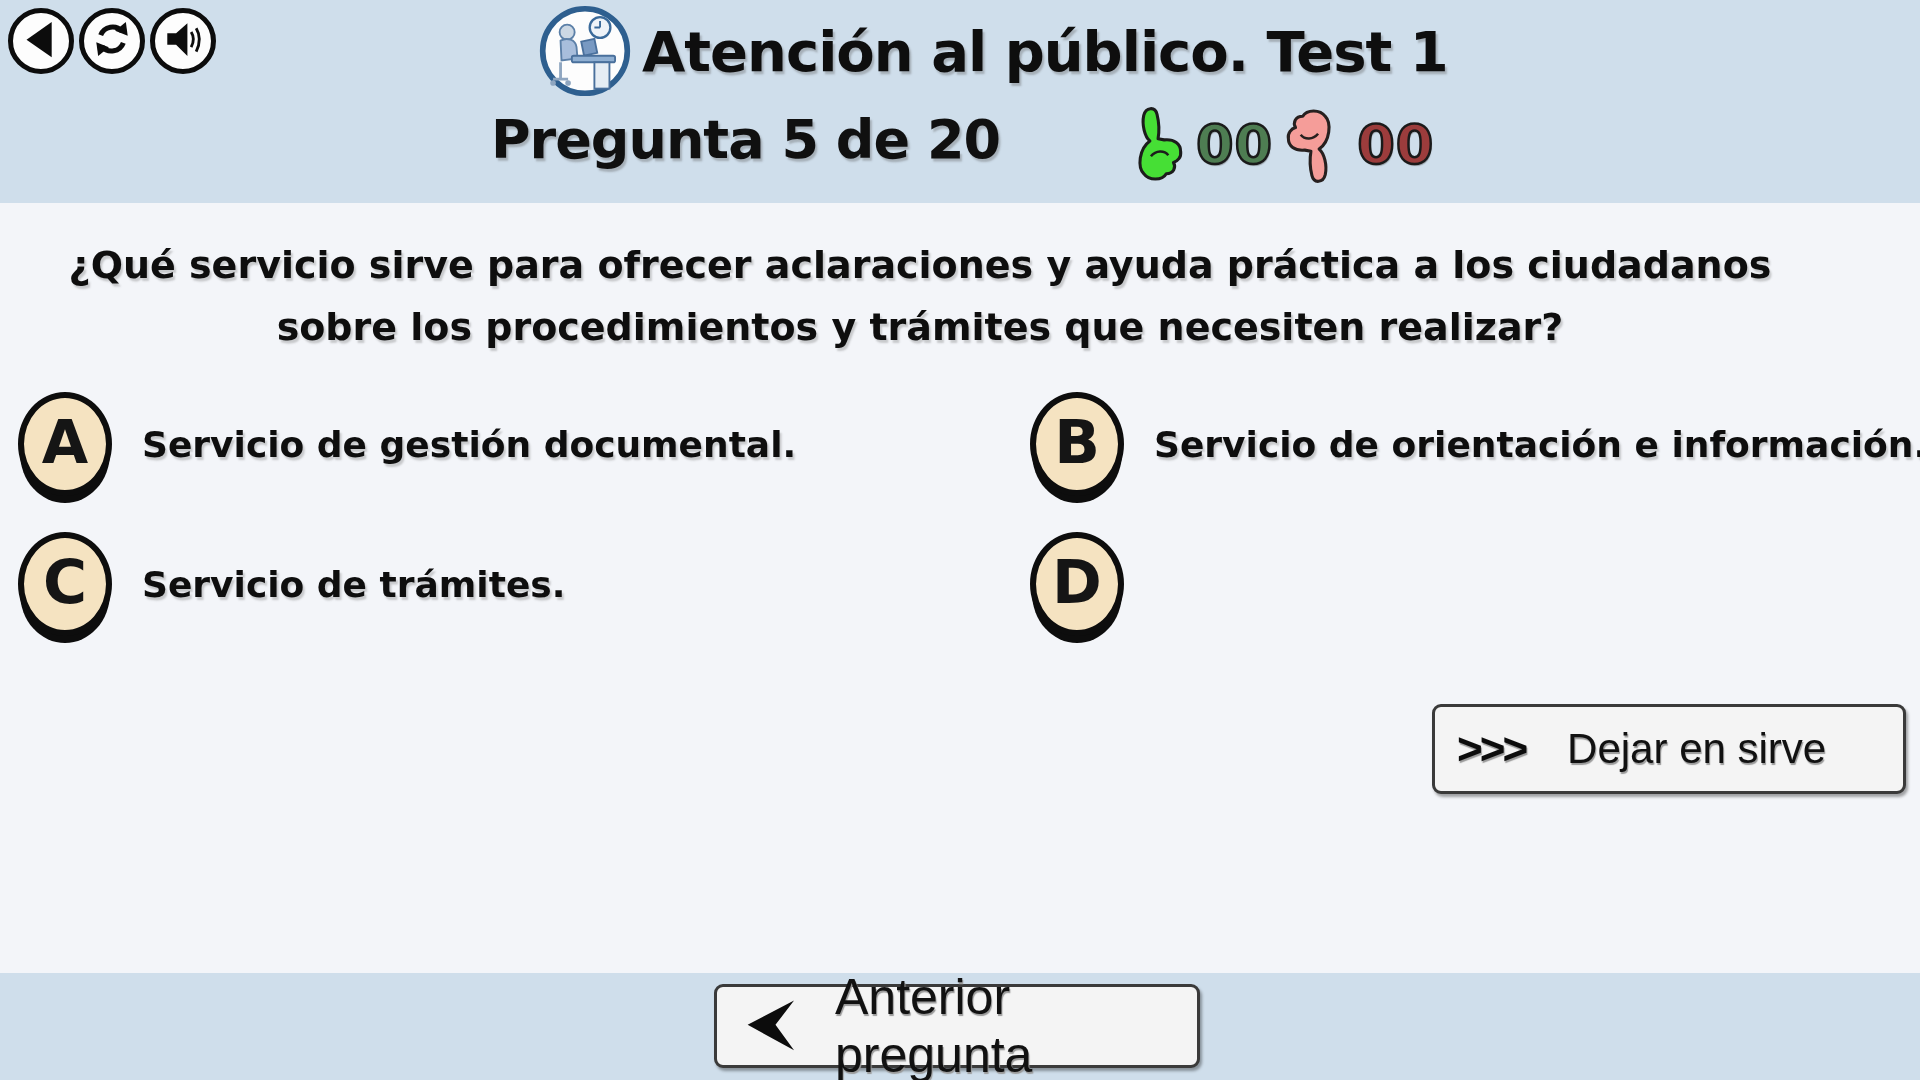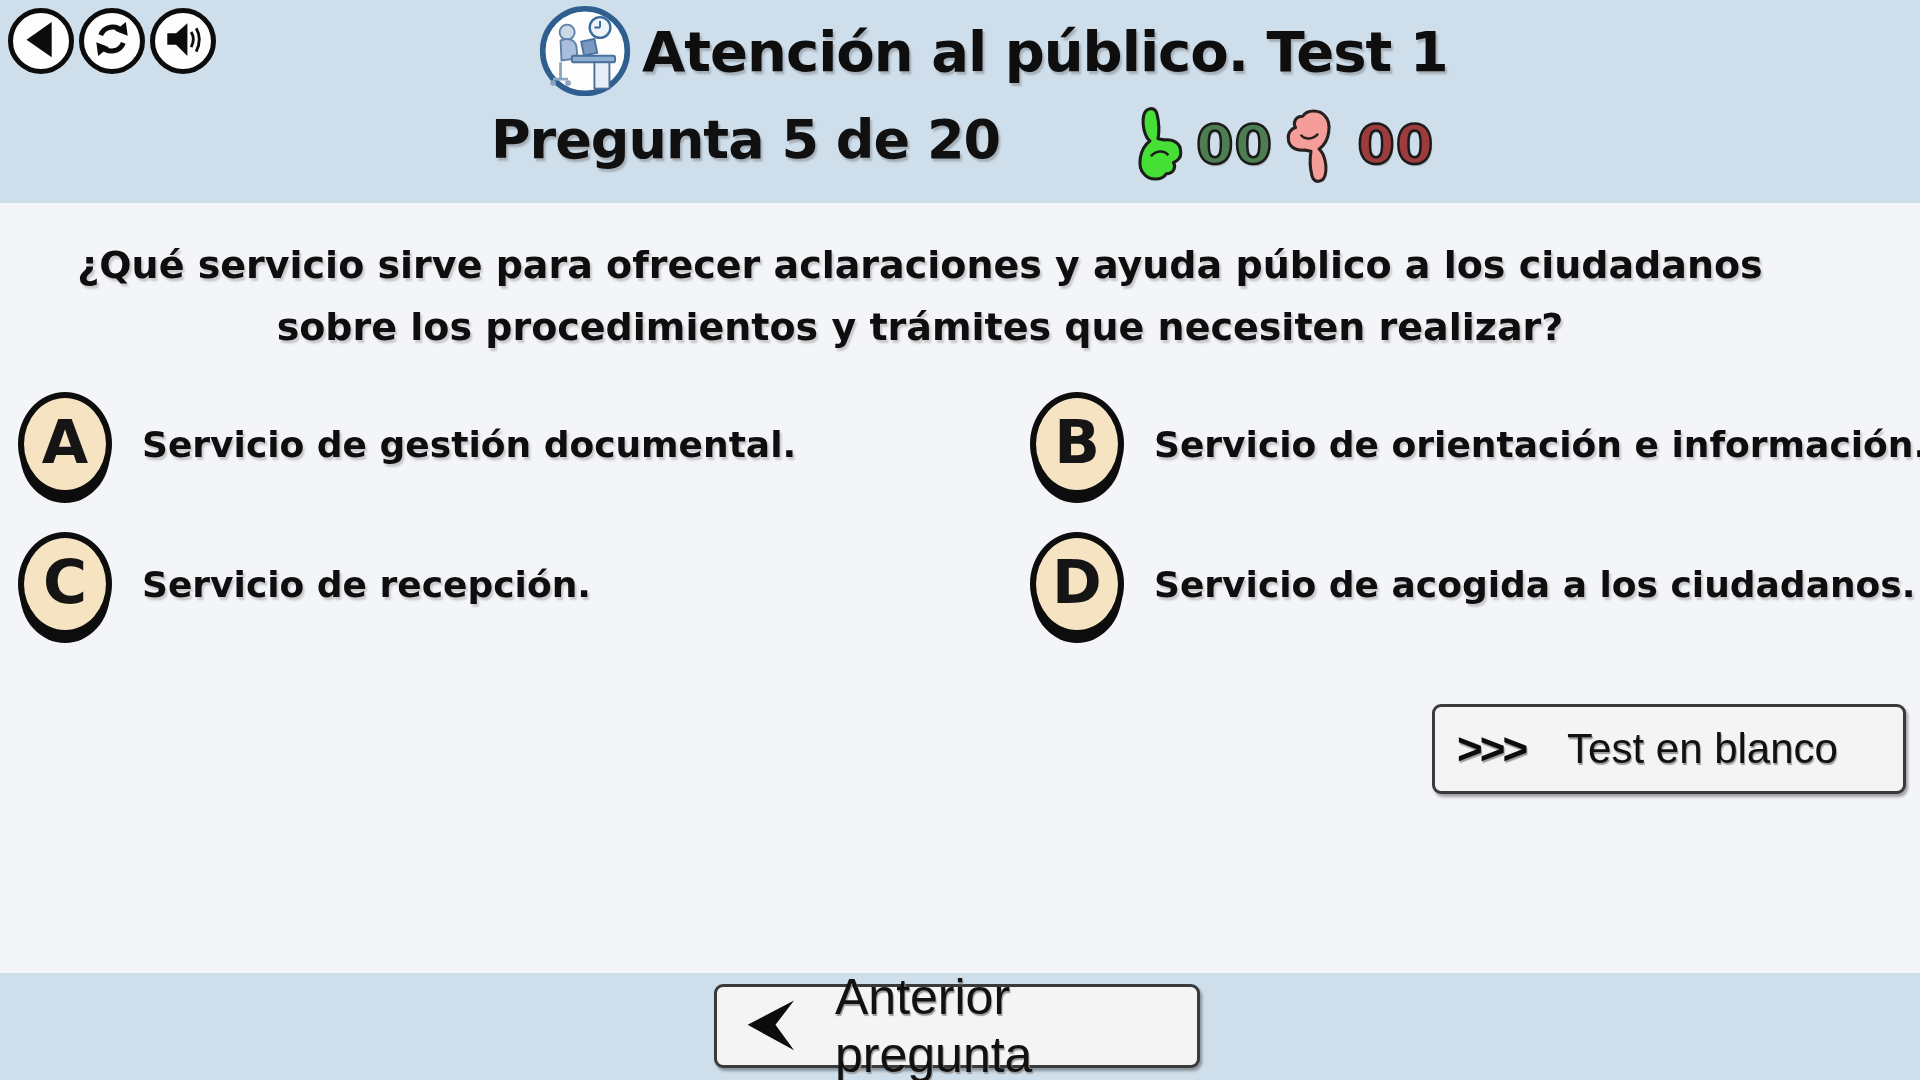--- a/index.html
+++ b/index.html
@@ -136,50 +136,49 @@
           <path d="M25,38 C20,34 17,22 19,13 C21,5 30,4 32,12 C34,20 34,30 33,36 L39,37
                    C49,36 55,41 55,48 C56,54 52,58 48,59 C51,64 48,70 41,70 C37,77 24,77 19,70
                    C13,64 14,46 25,38 Z" fill="#f59d99" stroke="#27201f" stroke-width="3" stroke-linejoin="round"></path>
           <path d="M26,53 C31,47 39,47 43,52" fill="none" stroke="#27201f" stroke-width="2.5"></path>
         </g>
       </svg>
     </span>
     <span class="score-num score-bad">00</span>
   </div>
 
-  <div class="question">¿Qué servicio sirve para ofrecer aclaraciones y ayuda público a los ciudadanos sobre los procedimientos y trámites que necesiten realizar?</div>
+  <div class="question">¿Qué servicio sirve para ofrecer aclaraciones y ayuda práctica a los ciudadanos sobre los procedimientos y trámites que necesiten realizar?</div>
 
   <div class="option opt-a">
     <div class="badge">
       <span>A</span>
     </div>
     <div class="opt-label">Servicio de gestión documental.</div>
   </div>
   <div class="option opt-b">
     <div class="badge">
       <span>B</span>
     </div>
     <div class="opt-label">Servicio de orientación e información.</div>
   </div>
   <div class="option opt-c">
     <div class="badge">
       <span>C</span>
     </div>
-    <div class="opt-label">Servicio de recepción.</div>
+    <div class="opt-label">Servicio de trámites.</div>
   </div>
   <div class="option opt-d">
     <div class="badge">
       <span>D</span>
     </div>
-    <div class="opt-label">Servicio de acogida a los ciudadanos.</div>
   </div>
 
   <div class="ui-btn skip-btn">
     <span class="skip-arrows">&gt;&gt;&gt;</span>
-    <span class="skip-label">Test en blanco</span>
+    <span class="skip-label">Dejar en sirve</span>
   </div>
 
   <div class="ui-btn prev-btn">
     <span class="prev-arrow">
       <svg width="58" height="58" viewBox="0 0 100 100">
           <polygon points="88,6 8,48 88,92 56,48" fill="#0c0c0c"></polygon>
         </svg>
     </span>
     <span class="prev-label">Anterior pregunta</span>
   </div>

